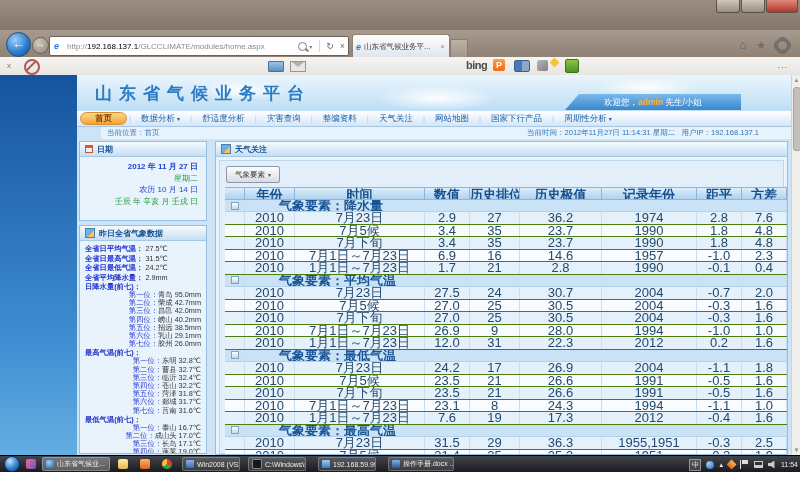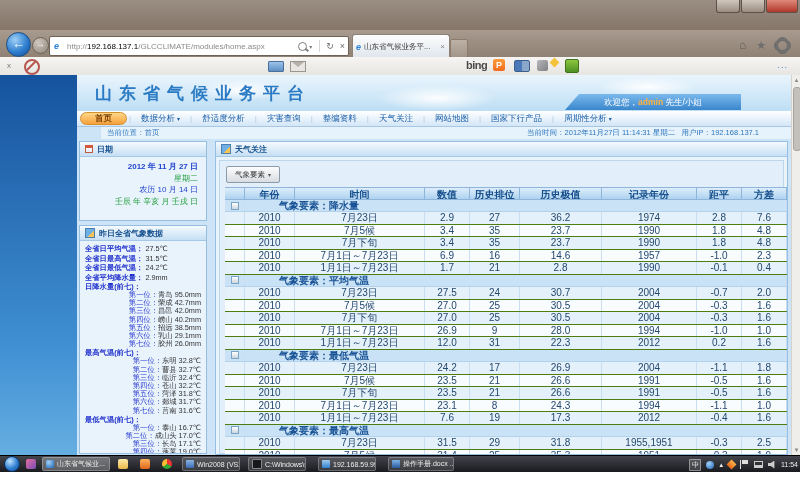--- a/index.html
+++ b/index.html
@@ -111,21 +111,21 @@
   .rank-line{text-align:right;padding-right:2px;line-height:8.2px;white-space:nowrap;}
   .rank-line .rk{color:#2233cc;}
   .rank-line .tx{color:#333;}
   
   .mainp{left:138px;top:2px;width:573px;height:314px;overflow:hidden;}
   .mbody{position:absolute;left:3px;top:18px;right:3px;bottom:0;background:#e2effa;border:1px solid #bcd6ec;}
   .filterbtn{position:absolute;left:6px;top:5px;height:15px;padding:0 8px;
     background:linear-gradient(#fdfdfd,#d8dde2);border:1px solid #8a9aa8;border-radius:2px;
     font-size:7.5px;line-height:15px;color:#333;}
   .filterbtn .arr{font-size:6px;color:#555;margin-left:3px;}
-  .wtable{position:absolute;left:5px;top:26px;width:562px;font-size:10px;color:#24486e;}
+  .wtable{position:absolute;left:5px;top:26px;width:562px;font-size:13px;color:#24486e;}
   .trow{display:flex;}
   .cell{box-sizing:border-box;border-right:1px solid #c9dff1;text-align:center;overflow:hidden;white-space:nowrap;}
   .c0{width:20px;}.c1{width:50px;}.c2{width:130px;}.c3{width:45px;}.c4{width:50px;}
   .c5{width:82px;}.c6{width:95px;}.c7{width:45px;}.c8{width:45px;}
   .thead .cell{height:13px;line-height:13px;font-weight:bold;color:#174f8c;
     background:linear-gradient(#ddeefb,#aed2ef);border-right:1px solid #8fb6da;border-top:1px solid #8fb6da;border-bottom:1px solid #8fb6da;}
   .grow{height:11px;line-height:11px;background:#c9e2f6;border-bottom:1px solid #b3d2ec;gap:30px;}
   .grow .gx{width:20px;display:flex;align-items:center;justify-content:center;}
   .expbox{display:block;width:6px;height:6px;background:linear-gradient(#fff,#cdd5dd);border:1px solid #7aa3c8;}
   .grow .glabel{flex:1;text-align:left;padding-left:4px;font-weight:bold;color:#1a5496;}
@@ -520,21 +520,21 @@
                     <i class="expbox"></i>
                   </span>
                   <span class="cell glabel">气象要素：最高气温</span>
                 </div>
                 <div class="trow drow odd">
                   <span class="cell c0"></span>
                   <span class="cell c1">2010</span>
                   <span class="cell c2">7月23日</span>
                   <span class="cell c3">31.5</span>
                   <span class="cell c4">29</span>
-                  <span class="cell c5">31.8</span>
+                  <span class="cell c5">36.3</span>
                   <span class="cell c6">1955,1951</span>
                   <span class="cell c7">-0.3</span>
                   <span class="cell c8">2.5</span>
                 </div>
                 <div class="trow drow even">
                   <span class="cell c0"></span>
                   <span class="cell c1">2010</span>
                   <span class="cell c2">7月5候</span>
                   <span class="cell c3">31.4</span>
                   <span class="cell c4">25</span>

